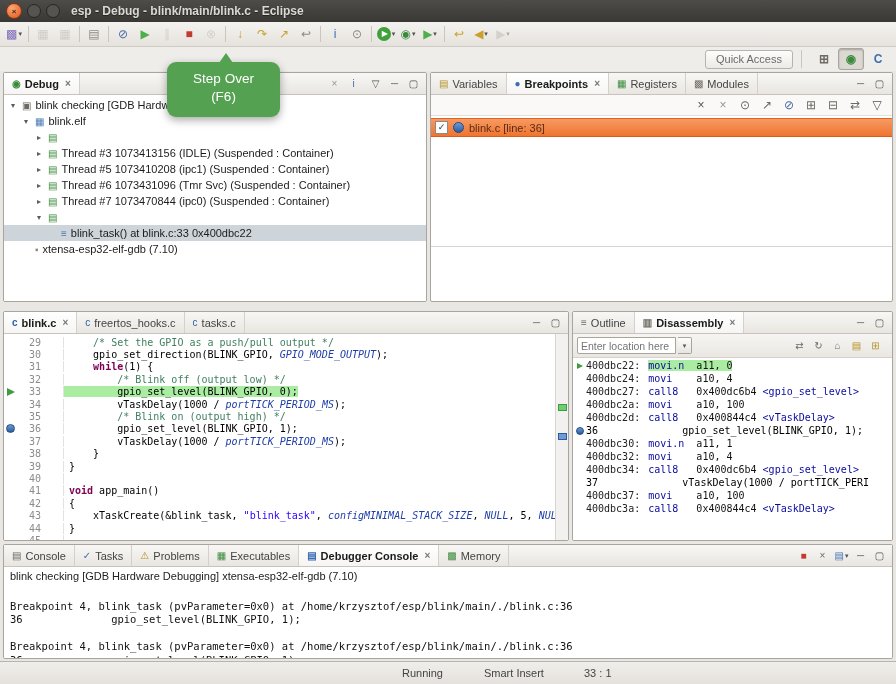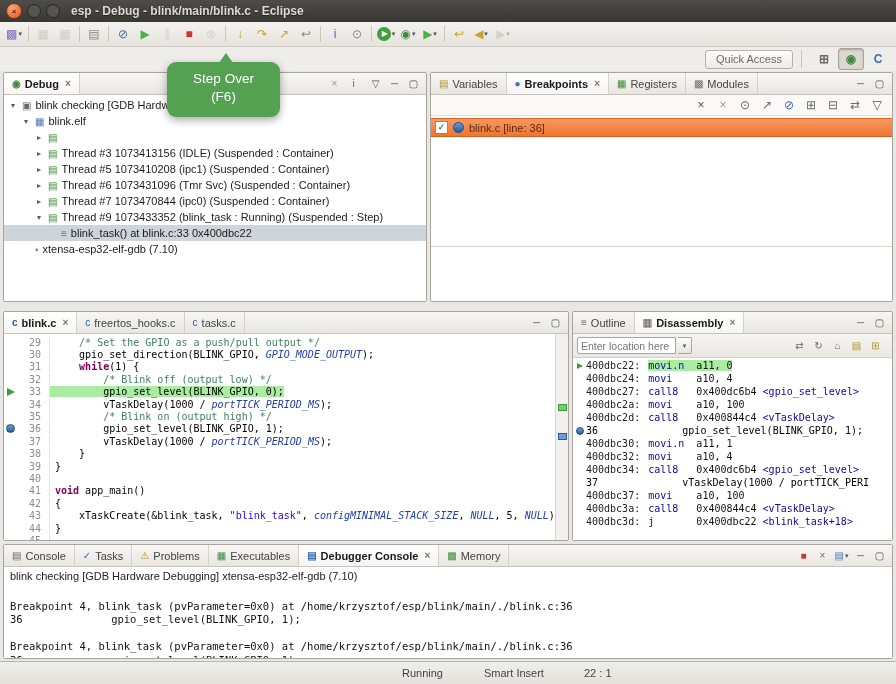--- a/index.html
+++ b/index.html
@@ -74,21 +74,21 @@
   .bpdot2{width:9px;height:9px;border-radius:50%;background:linear-gradient(#6f9bd6,#2c5c9e);
     border:1px solid #1f4a85;flex:none}
   .bplabel{color:#5c2b15}
   .bp-detail{flex:1;background:#fff;padding:7px 8px;color:#333}
 
   
   .editorbody{flex:1;background:#fff;position:relative;overflow:hidden;padding-top:2px}
   .crow{height:12.4px;display:flex;align-items:center;white-space:pre;
     font-family:"DejaVu Sans Mono",monospace;font-size:10px}
   .cmark{width:13px;display:inline-flex;align-items:center;justify-content:center;flex:none}
-  .cnum{width:24px;text-align:right;padding-right:8px;color:#8c8c8c;border-right:1px solid #e4e2de;
+  .cnum{width:24px;text-align:right;padding-right:22px;color:#8c8c8c;border-right:1px solid #e4e2de;
     font-size:10px;flex:none}
   .ctext{padding-left:5px}
   .ctext.cur{background:#a9eca2}
   .tok-p{color:#000}
   .tok-c{color:#3F7F5F}
   .tok-k{color:#7F0055;font-weight:bold}
   .tok-s{color:#2A00FF}
   .tok-m{color:#1f3ea8;font-style:italic}
   .bpdot{width:9px;height:9px;border-radius:50%;background:linear-gradient(#6f9bd6,#2c5c9e);
     border:1px solid #1f4a85;display:inline-block;box-sizing:border-box}
@@ -298,21 +298,20 @@
         <span class="nlabel">Thread #6 1073431096 (Tmr Svc) (Suspended : Container)</span>
       </div>
       <div class="trow" style="padding-left: 30px;">
         <span class="twisty">▸</span>
         <span class="nicon" style="color: rgb(60, 138, 60);">▤</span>
         <span class="nlabel">Thread #7 1073470844 (ipc0) (Suspended : Container)</span>
       </div>
       <div class="trow" style="padding-left: 30px;">
         <span class="twisty">▾</span>
         <span class="nicon" style="color: rgb(60, 138, 60);">▤</span>
-        <span class="nlabel">Thread #9 1073433352 (blink_task : Running) (Suspended : Step)</span>
       </div>
       <div class="trow sel" style="padding-left: 43px;">
         <span class="twisty"></span>
         <span class="nicon" style="color: rgb(74, 122, 181);">≡</span>
         <span class="nlabel">blink_task() at blink.c:33 0x400dbc22</span>
       </div>
       <div class="trow" style="padding-left: 17px;">
         <span class="twisty"></span>
         <span class="nicon" style="color: rgb(143, 138, 130);">▪</span>
         <span class="nlabel">xtensa-esp32-elf-gdb (7.10)</span>
@@ -492,21 +491,20 @@
       <div class="drow"><span class="dmark"></span><span class="daddr">400dbc27:</span><span class="dinst"><span class="dmn">call8   </span><span><span class="dopr">0x400dc6b4 </span><span class="dsym">&lt;gpio_set_level&gt;</span></span></span></div>
       <div class="drow"><span class="dmark"></span><span class="daddr">400dbc2a:</span><span class="dinst"><span class="dmn">movi    </span><span class="dopr">a10, 100</span></span></div>
       <div class="drow"><span class="dmark"></span><span class="daddr">400dbc2d:</span><span class="dinst"><span class="dmn">call8   </span><span><span class="dopr">0x400844c4 </span><span class="dsym">&lt;vTaskDelay&gt;</span></span></span></div>
       <div class="drow"><span class="dmark"><span class="bpdot"></span></span><span class="dsrc">36              gpio_set_level(BLINK_GPIO, 1);</span></div>
       <div class="drow"><span class="dmark"></span><span class="daddr">400dbc30:</span><span class="dinst"><span class="dmn">movi.n  </span><span class="dopr">a11, 1</span></span></div>
       <div class="drow"><span class="dmark"></span><span class="daddr">400dbc32:</span><span class="dinst"><span class="dmn">movi    </span><span class="dopr">a10, 4</span></span></div>
       <div class="drow"><span class="dmark"></span><span class="daddr">400dbc34:</span><span class="dinst"><span class="dmn">call8   </span><span><span class="dopr">0x400dc6b4 </span><span class="dsym">&lt;gpio_set_level&gt;</span></span></span></div>
       <div class="drow"><span class="dmark"></span><span class="dsrc">37              vTaskDelay(1000 / portTICK_PERI</span></div>
       <div class="drow"><span class="dmark"></span><span class="daddr">400dbc37:</span><span class="dinst"><span class="dmn">movi    </span><span class="dopr">a10, 100</span></span></div>
       <div class="drow"><span class="dmark"></span><span class="daddr">400dbc3a:</span><span class="dinst"><span class="dmn">call8   </span><span><span class="dopr">0x400844c4 </span><span class="dsym">&lt;vTaskDelay&gt;</span></span></span></div>
-      <div class="drow"><span class="dmark"></span><span class="daddr">400dbc3d:</span><span class="dinst"><span class="dmn">j       </span><span><span class="dopr">0x400dbc22 </span><span class="dsym">&lt;blink_task+18&gt;</span></span></span></div>
     </div>
 </div>
 
 <div class="panel" style="left:3px;top:544px;width:890px;height:115px">
   <div class="tabrow">
     <div class="tabs" id="console-tabs">
         <div class="tab">
           <span class="tabicon" style="color: rgb(111, 106, 99);">▤</span>
           <span class="tablabel">Console</span>
         </div>
@@ -561,20 +559,20 @@
         <div class="conline"> </div>
         <div class="conline">Breakpoint 4, blink_task (pvParameter=0x0) at /home/krzysztof/esp/blink/main/./blink.c:36</div>
         <div class="conline">36              gpio_set_level(BLINK_GPIO, 1);</div>
       </div>
   </div>
 </div>
 
 <div class="statusbar">
   <span class="sb" style="left:402px">Running</span>
   <span class="sb" style="left:484px">Smart Insert</span>
-  <span class="sb" style="left:584px">22 : 1</span>
+  <span class="sb" style="left:584px">33 : 1</span>
 </div>
 
 <div class="steptip">
   <div class="tail"></div>
   <div class="tipline">Step Over</div>
   <div class="tipline">(F6)</div>
 </div>
 
 </body></html>

